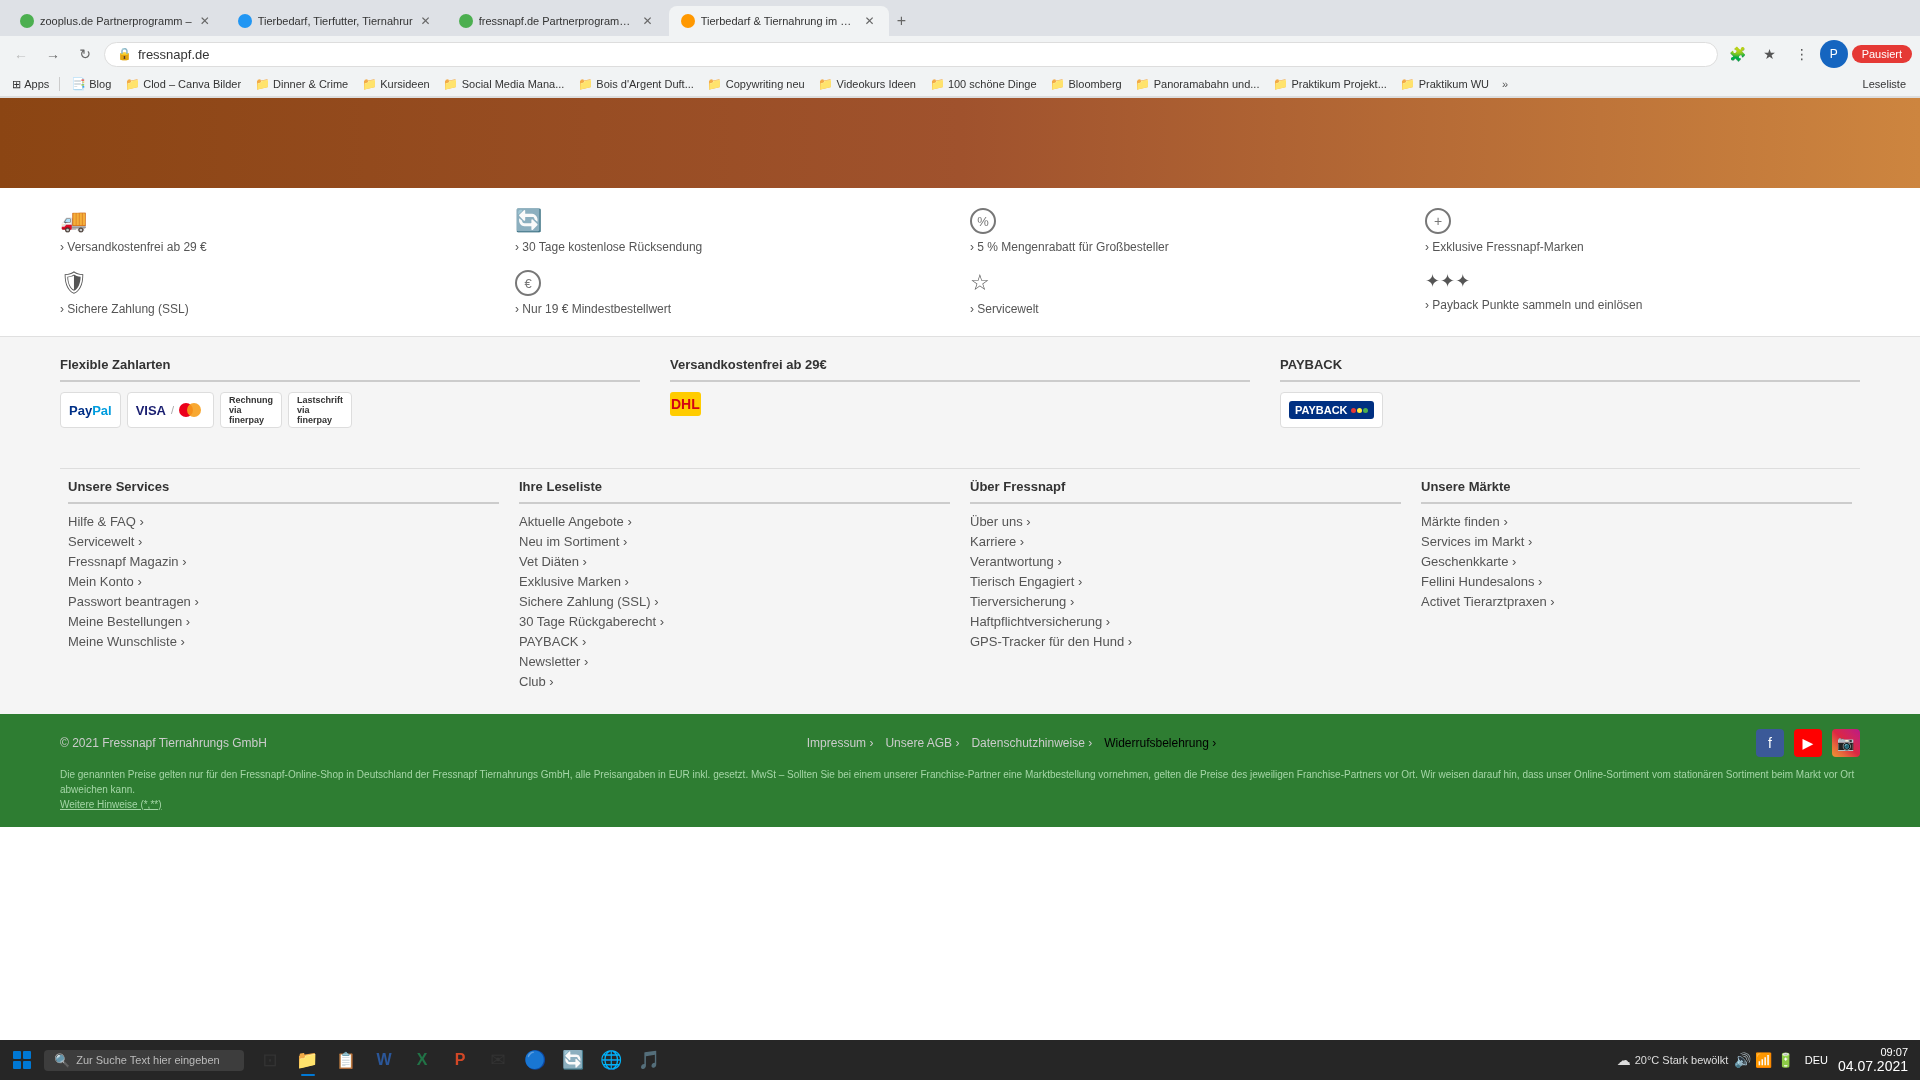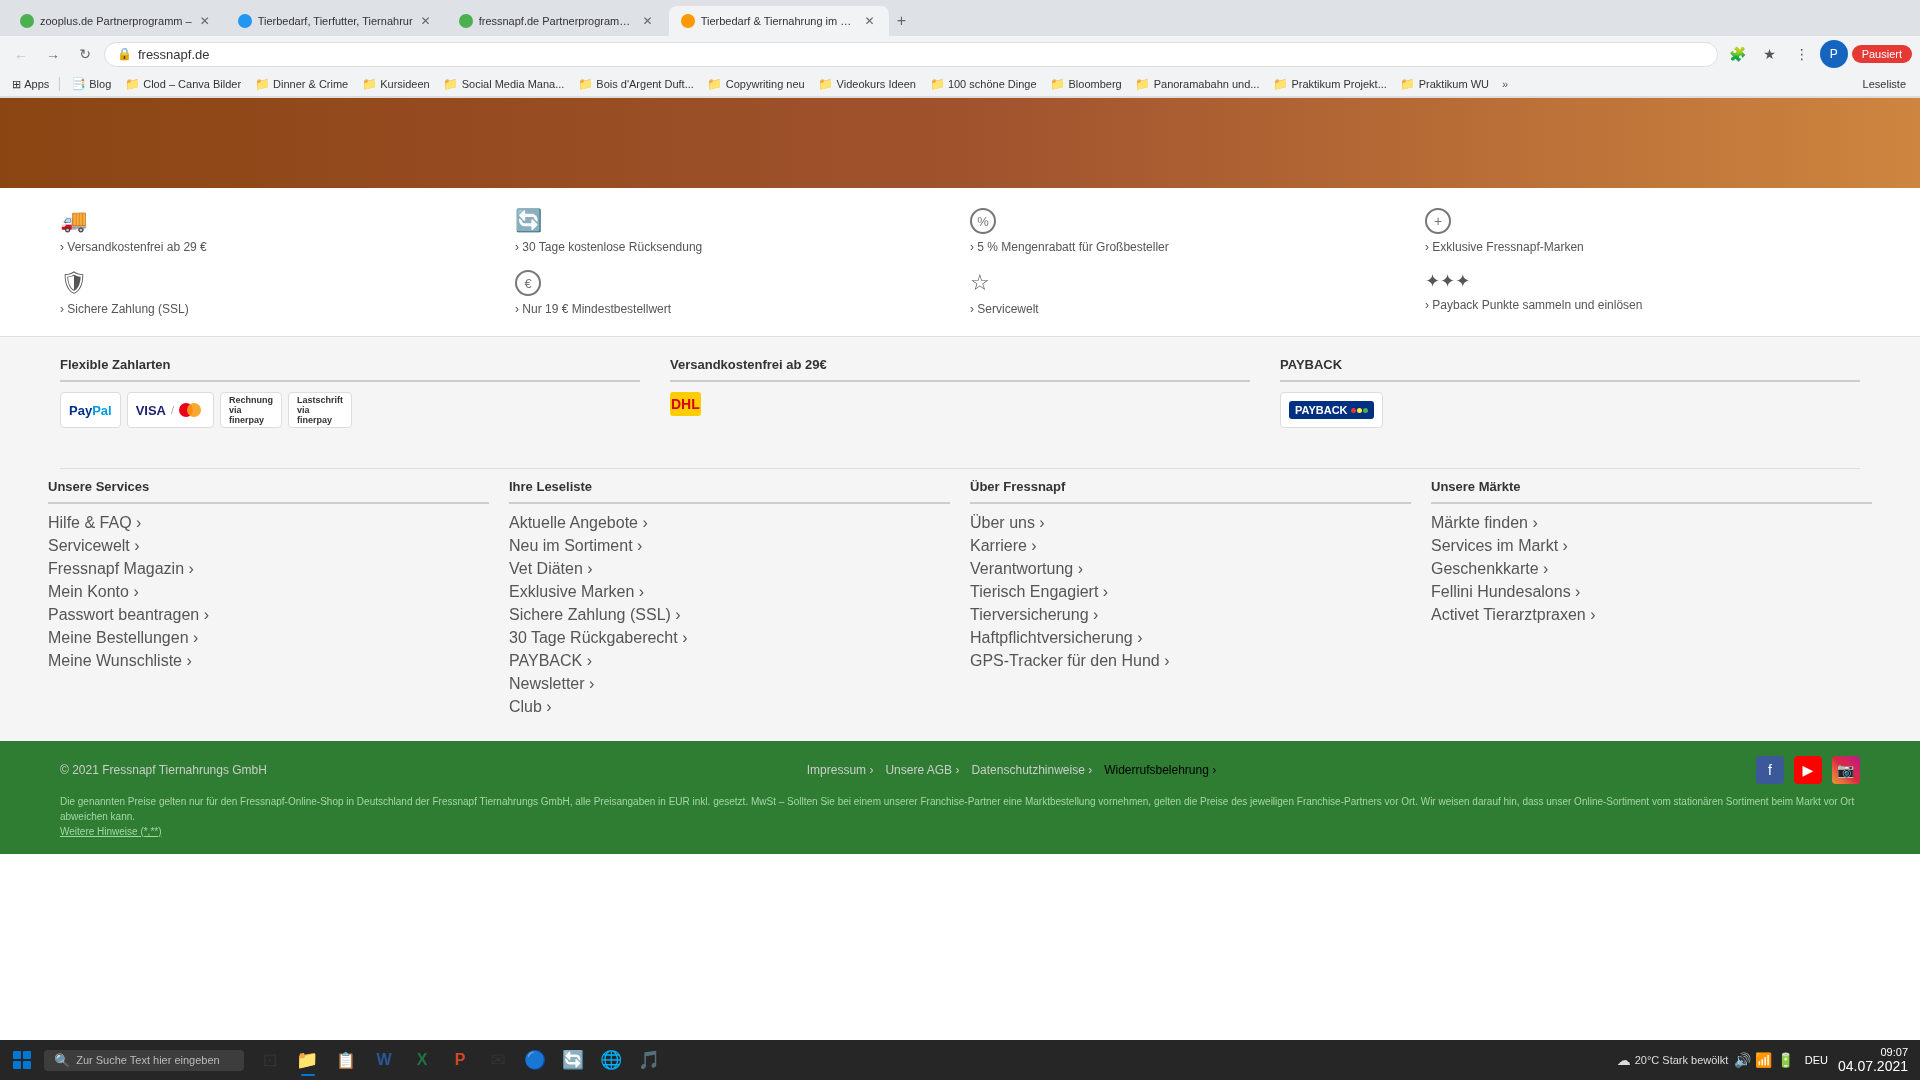--- a/index.html
+++ b/index.html
@@ -261,21 +261,21 @@
     }
     .dot {
       width: 5px;
       height: 5px;
       border-radius: 50%;
     }
 
     
     .footer-nav {
       background: #f5f5f5;
-      padding: 10px 48px 20px;
+      padding: 10px 68px 20px;
     }
     .footer-nav-grid {
       display: grid;
       grid-template-columns: repeat(4, 1fr);
       gap: 20px;
     }
     .footer-nav-col h4 {
       font-size: 13px;
       font-weight: bold;
       color: #333;
@@ -285,21 +285,21 @@
     }
     .footer-nav-col ul {
       list-style: none;
     }
     .footer-nav-col ul li {
       margin-bottom: 5px;
     }
     .footer-nav-col ul li a {
       color: #555;
       text-decoration: none;
-      font-size: 16px;
+      font-size: 13px;
       text-align: right;
     }
     .footer-nav-col ul li a::after {
       content: ' ›';
     }
 
     
     .footer-bottom {
       background: #2e7d32;
       color: #fff;

